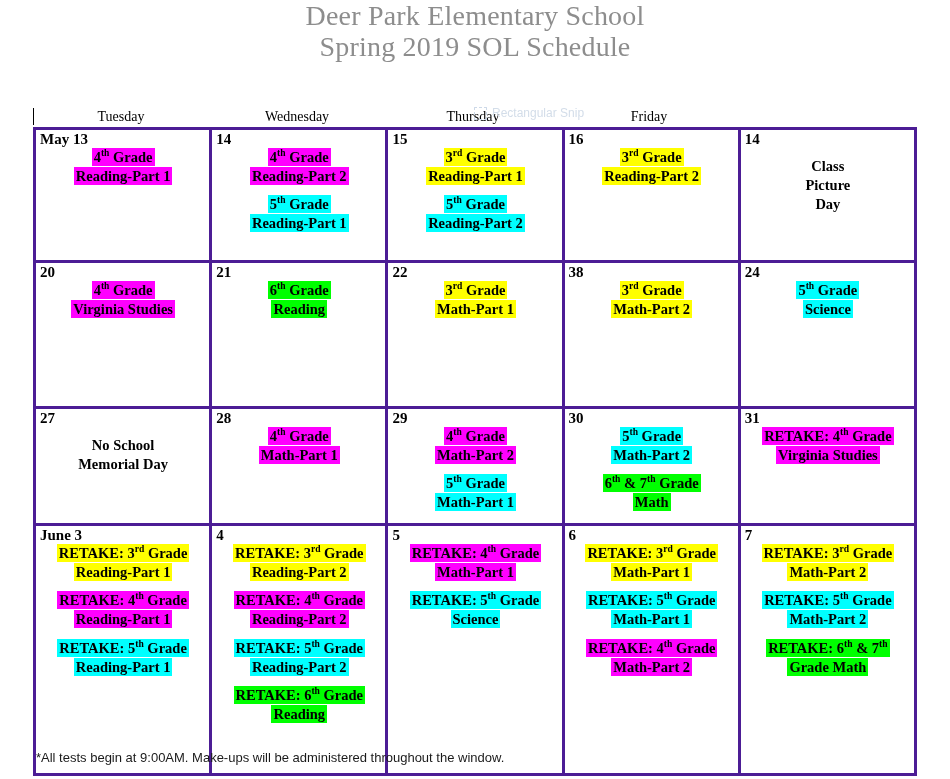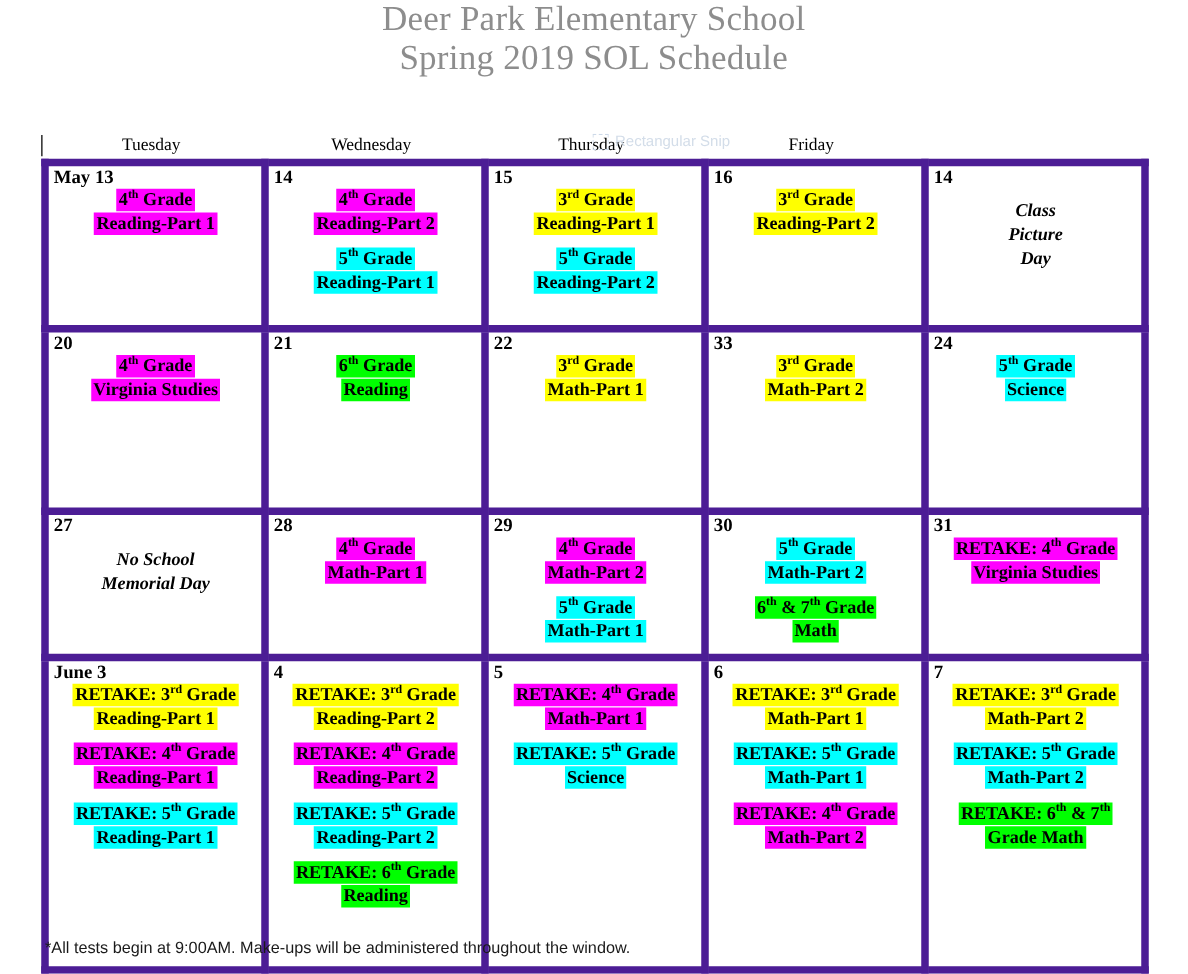--- a/index.html
+++ b/index.html
@@ -88,21 +88,21 @@
     line-height: 17px;
   }
 
   
   table.cal-table {
     border-collapse: collapse;
     width: 884px;
     table-layout: fixed;
   }
   table.cal-table td {
-    border: 6px solid #4c1d95;
+    border: 3px solid #4c1d95;
     width: 176px;
     vertical-align: top;
     padding: 2px 3px 2px 4px;
     box-sizing: border-box;
     overflow: hidden;
     margin-top: 20px;
   }
   tr.week-1 td { height: 133px; }
   tr.week-2 td { height: 146px; }
   tr.week-3 td { height: 117px; }
@@ -134,21 +134,21 @@
   .event .hl {
     display: inline;
     padding: 1px 2px;
     box-decoration-break: clone;
     -webkit-box-decoration-break: clone;
   }
   .hl-magenta  { background: #FF00FF; }
   .hl-yellow   { background: #FFFF00; }
   .hl-cyan     { background: #00FFFF; }
   .hl-green    { background: #00FF00; }
-  .hl-none     { background: transparent; font-style: italic; }
+  .hl-none     { background: transparent; }
 
   .event sup {
     font-size: 0.66em;
     vertical-align: super;
     line-height: 0;
   }
 
   .event .ln { display: block; }
 
   
@@ -271,21 +271,21 @@
           <td>
             <span class="date-num">22</span>
             <div class="events">
               <div class="event">
                 <span class="ln"><span class="hl hl-yellow">3<sup>rd</sup> Grade</span></span>
                 <span class="ln"><span class="hl hl-yellow">Math-Part 1</span></span>
               </div>
             </div>
           </td>
           <td>
-            <span class="date-num">33</span>
+            <span class="date-num">38</span>
             <div class="events">
               <div class="event">
                 <span class="ln"><span class="hl hl-yellow">3<sup>rd</sup> Grade</span></span>
                 <span class="ln"><span class="hl hl-yellow">Math-Part 2</span></span>
               </div>
             </div>
           </td>
           <td>
             <span class="date-num">24</span>
             <div class="events">

